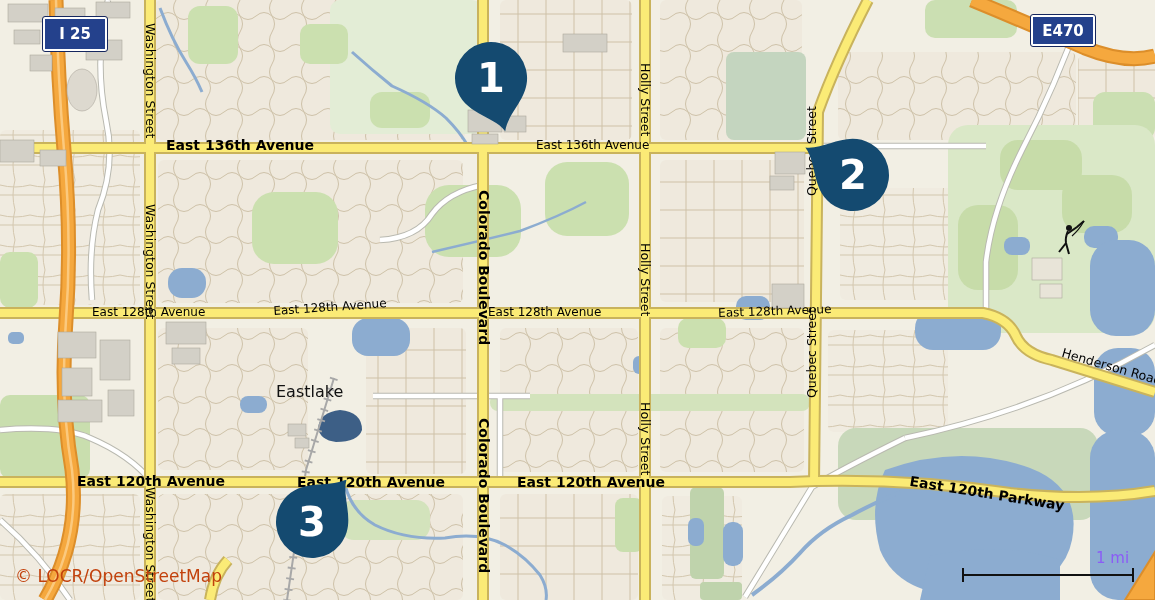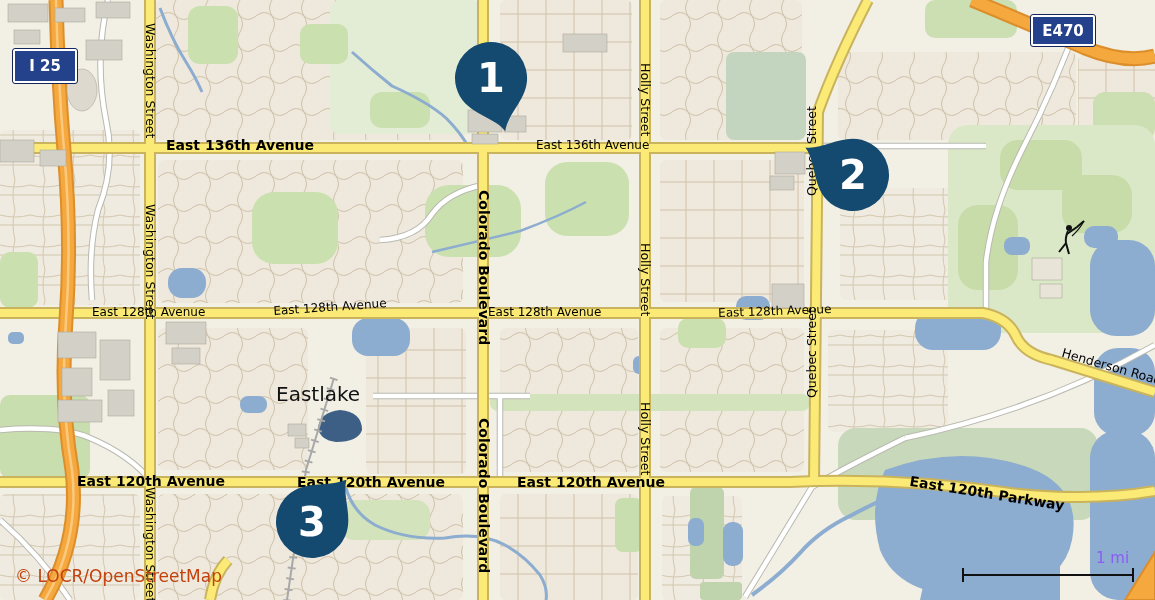--- a/index.html
+++ b/index.html
@@ -13,29 +13,29 @@
   .lbl{position:absolute;white-space:nowrap;color:#000;line-height:1.1;
        font-family:"DejaVu Sans",sans-serif;}
   .rl{font-size:12.5px;}
   .rl.sm{font-size:12px;}
   .rl.bold{font-weight:bold;font-size:14px;}
   .vert{transform:rotate(90deg);transform-origin:0 0;}
   .vertup{transform:rotate(-90deg);transform-origin:0 0;}
   .rot{transform-origin:0 0;}
   .park-label{position:absolute;left:328px;top:0px;width:175px;text-align:center;
        font-style:italic;font-size:23px;line-height:30px;color:#1F7145;}
-  .town-label{position:absolute;font-size:20px;color:#111;}
+  .town-label{position:absolute;font-size:16px;color:#111;}
   .attribution{position:absolute;left:15px;top:566px;font-size:17px;color:#c2410c;}
   .scale-text{position:absolute;left:1096px;top:549px;font-size:15px;color:#8b5cf6;}
   
   .shield{position:absolute;display:flex;align-items:center;justify-content:center;
      background:#24418C;color:#fff;font-weight:bold;font-size:15px;
      border:2px solid #fff;outline:1px solid #15265E;border-radius:2px;
      font-family:"DejaVu Sans",sans-serif;}
-  .shield.i25{left:13px;top:17px;width:60px;height:30px;margin-top:32px;}
+  .shield.i25{left:43px;top:17px;width:60px;height:30px;}
   .shield.e470{left:1031px;top:15px;width:60px;height:27px;}
   
   .marker{position:absolute;width:100px;height:100px;cursor:pointer;}
   .marker svg{display:block;}
 </style>
 </head>
 <body>
 
 <div class="stage">
 

